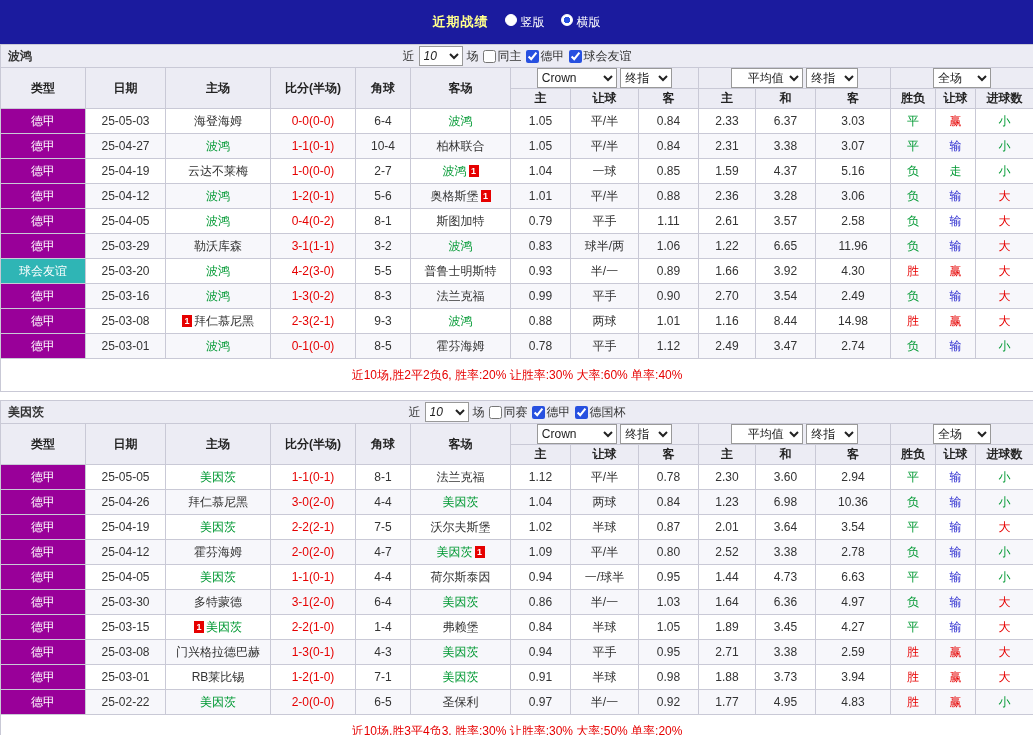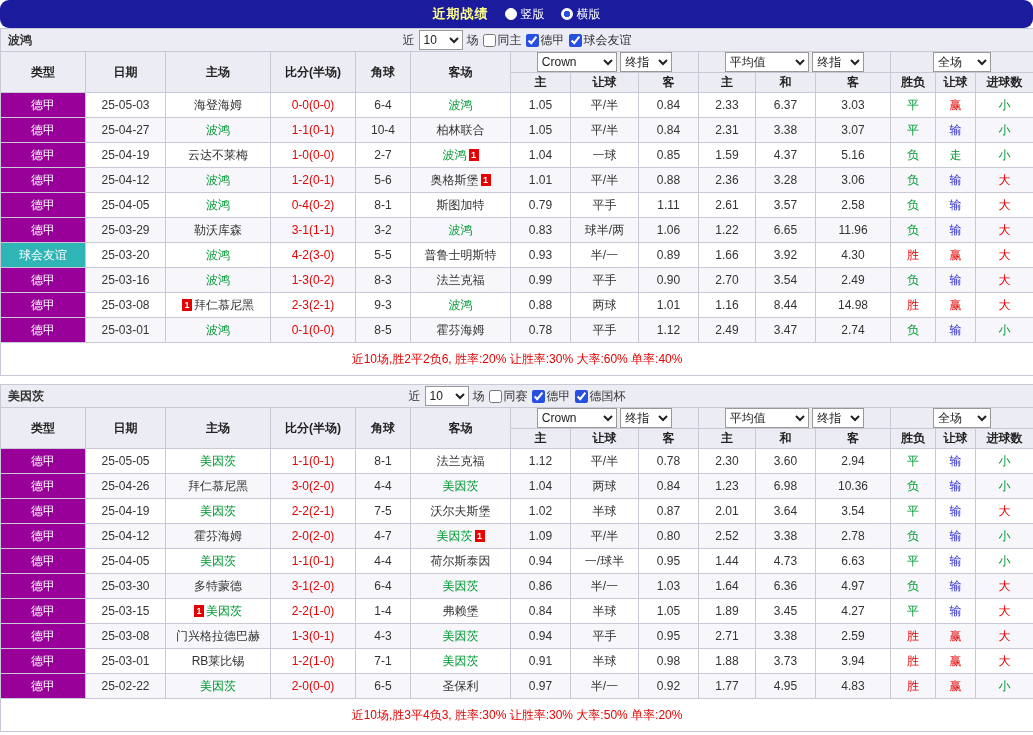--- a/index.html
+++ b/index.html
@@ -9,25 +9,25 @@
     --stripe:#f7f7fb; --border:#c9c9d6;
   }
   *{box-sizing:border-box;}
   html,body{margin:0;padding:0;}
   body{
     width:1033px; background:#fff; color:#333;
     font-family:"Liberation Sans","DejaVu Sans",sans-serif; font-size:12px;
   }
   
   .titlebar{
-    height:28px; background:var(--titlebar_blue);
-    display:flex; align-items:center; justify-content:center; gap:16px;border-radius:9px;
+    height:44px; background:var(--titlebar_blue);
+    display:flex; align-items:center; justify-content:center; gap:16px;
   }
   .page-title{color:#ffff8c; font-weight:bold; font-size:13px; letter-spacing:1px;}
-  .view-opt{color:#fff; display:inline-flex; align-items:center; gap:4px; cursor:pointer;}
+  .view-opt{color:#fff; display:inline-flex; align-items:flex-start; gap:4px; cursor:pointer;}
   .vradio{
     appearance:none; -webkit-appearance:none; margin:0;
     width:12px; height:12px; border-radius:50%; background:#fff; border:1px solid #fff;
   }
   .vradio:checked{background:radial-gradient(circle,#2750e0 0,#2750e0 3px,#fff 3px);}
   
   table.sec{width:1033px; border-collapse:collapse; table-layout:fixed;}
   table.sec.gap{margin-top:8px;}
   .sec th,.sec td{
     border:1px solid var(--border); text-align:center; vertical-align:middle;
@@ -37,22 +37,22 @@
   .bar-cell{background:var(--header_lavender); height:23px;}
   .bar-inner{position:relative; display:flex; align-items:center; justify-content:center; height:100%;}
   .team-name{position:absolute; left:7px; font-weight:bold; color:#333;}
   .filters{display:inline-flex; align-items:center; gap:4px;}
   .filters label{display:inline-flex; align-items:center; gap:2px; cursor:pointer;}
   .filters input[type=checkbox]{width:13px; height:13px; margin:0; accent-color:#2750e0;}
   select{
     font-family:inherit; font-size:12px; height:20px;
     border:1px solid #999; background:#fff; color:#222;
   }
-  .cnt{width:44px;}
-  .sel-book{width:80px;} .sel-stage{width:52px;} .sel-euro{width:84px;} .sel-scope{width:58px;}
+  .cnt{width:44px;font-style:italic;}
+  .sel-book{width:80px;} .sel-stage{width:52px;} .sel-euro{width:72px;padding-left:12px;} .sel-scope{width:58px;}
   .selcell{padding:1px 0;}
   
   .sec tbody td{height:25px; background:#fff;}
   .sec tbody tr:nth-child(even) td{background:var(--stripe);}
   .sec tbody tr td.type{color:#fff;}
   .sec tbody tr td.type.league{background:var(--league_purple);}
   .sec tbody tr td.type.friendly{background:var(--friendly_teal);}
   .score{color:var(--red);}
   .tname{color:#333; margin:12px 1px;}
   .tname.focus{color:var(--green);}

